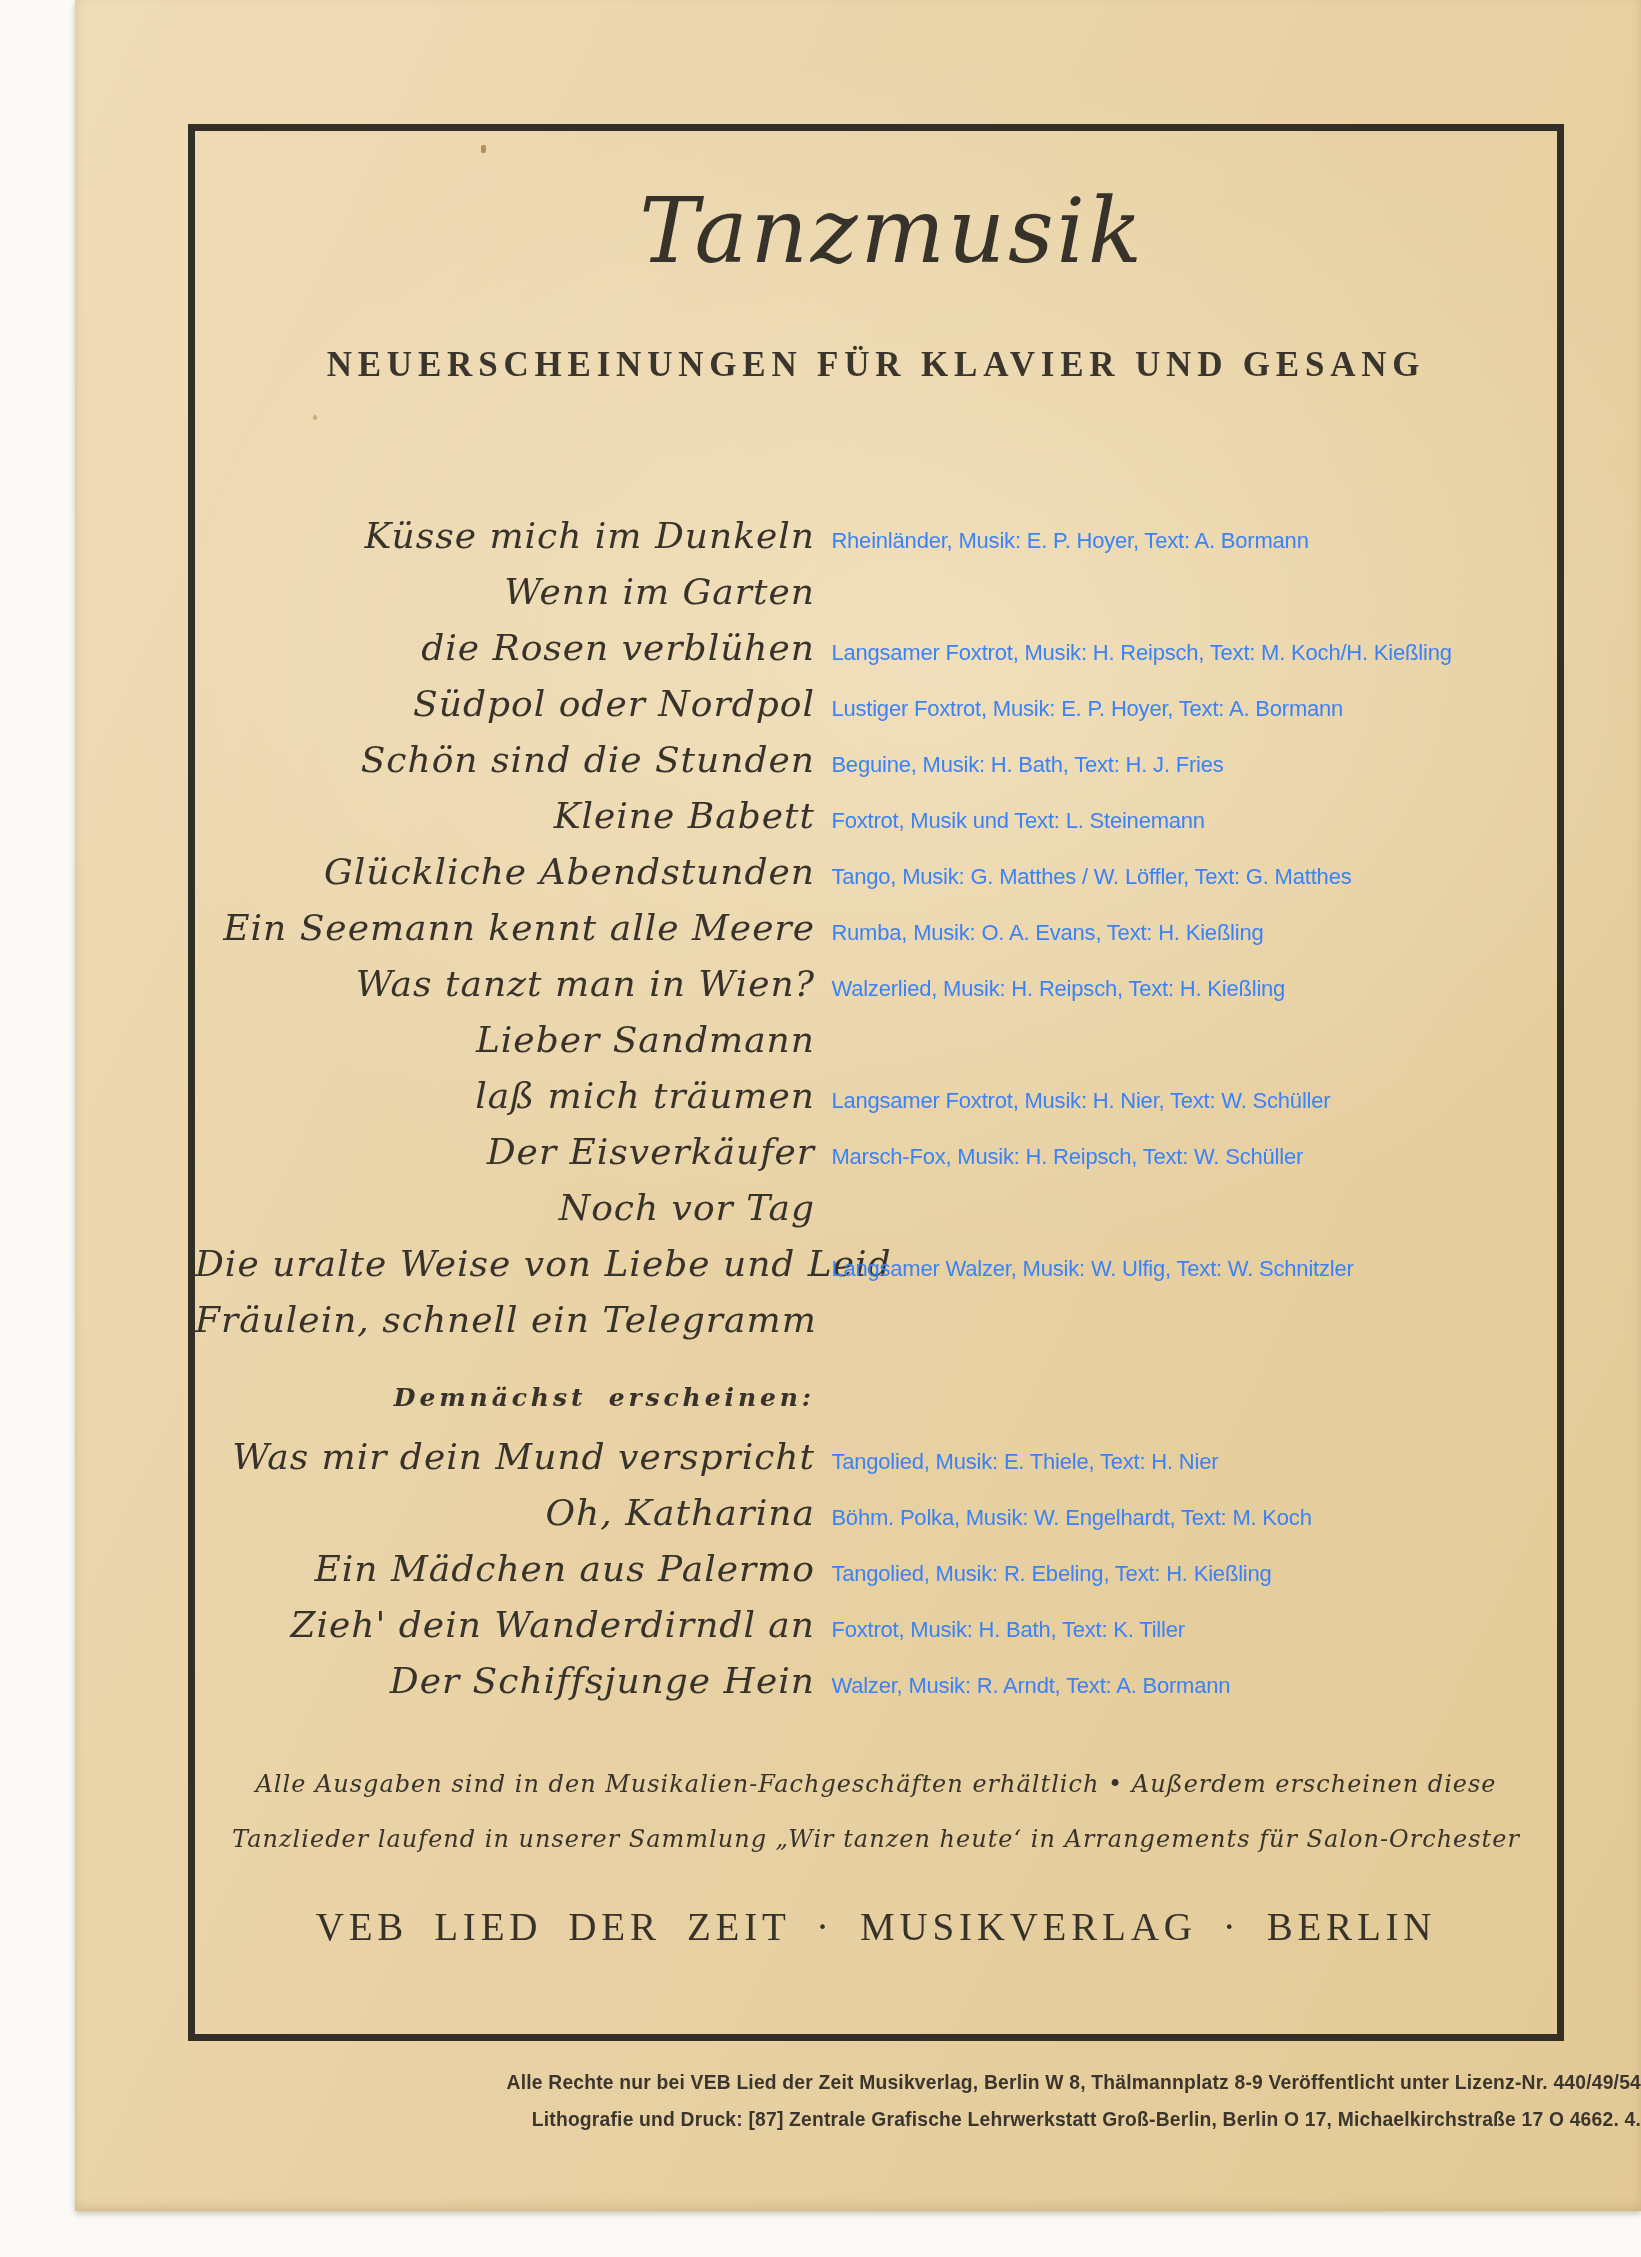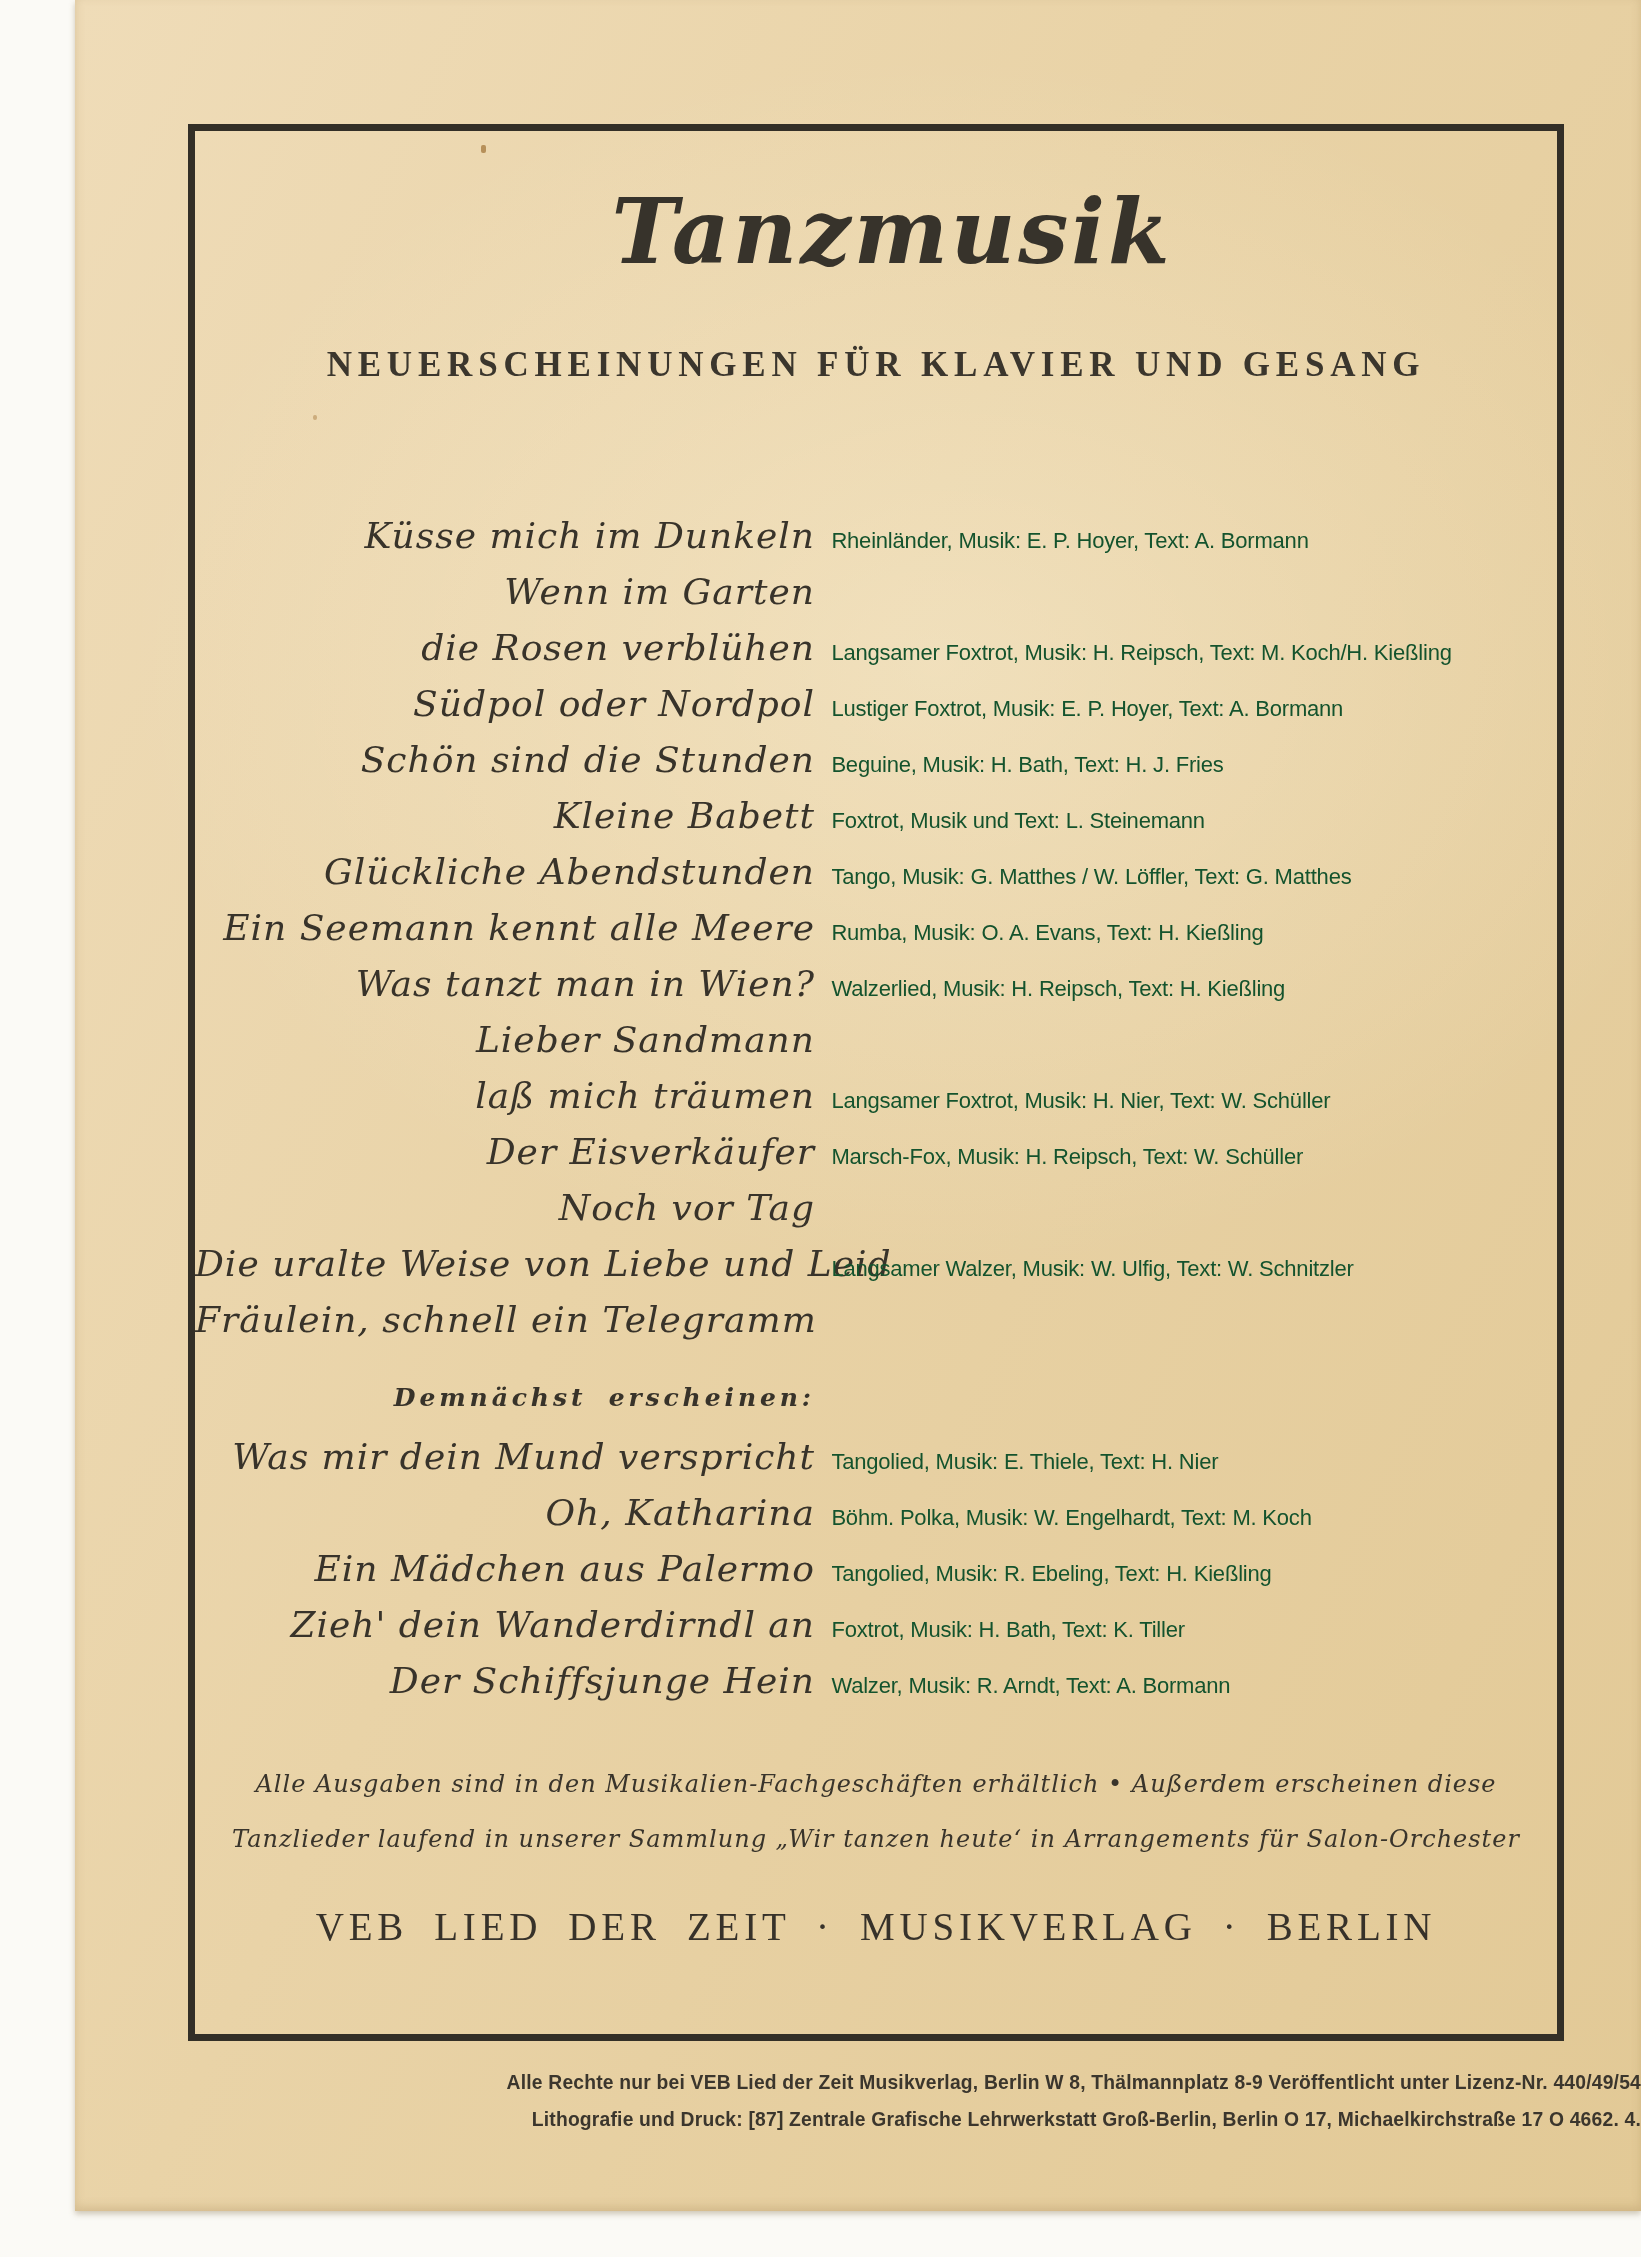--- a/index.html
+++ b/index.html
@@ -39,21 +39,21 @@
     left:188px;top:124px;
     width:1376px;height:1917px;
     border:7.7px solid var(--border-ink);
   }
   .frame-inner{position:absolute;inset:0;}
 
   .masthead-title{
     position:absolute;top:54px;left:0;right:0;
     text-align:center;
     font-family:"DejaVu Serif",serif;
-    font-style:italic;font-weight:bold;
+    font-style:italic;font-weight:normal;
     font-size:89px;line-height:1.05;
     letter-spacing:2.9px;
     color:#37332b;
     padding-left:32px;
   }
   .masthead-subtitle{
     position:absolute;top:214px;left:0;right:0;
     text-align:center;
     font-family:"Liberation Serif",serif;
     font-weight:700;
@@ -81,21 +81,21 @@
     letter-spacing:1px;
     color:#38332a;
     white-space:nowrap;
   }
   .song-details{
     flex:1;
     padding-left:16.4px;
     font-family:"Liberation Sans",sans-serif;
     font-size:22px;
     letter-spacing:-0.2px;
-    color:#14532d;
+    color:#3b82f6;
     white-space:nowrap;
   }
   .section-heading-row{
     height:64px;margin-top:17.4px;
     display:flex;align-items:center;
   }
   .section-heading{
     width:620px;
     text-align:right;
     font-family:"DejaVu Serif",serif;

